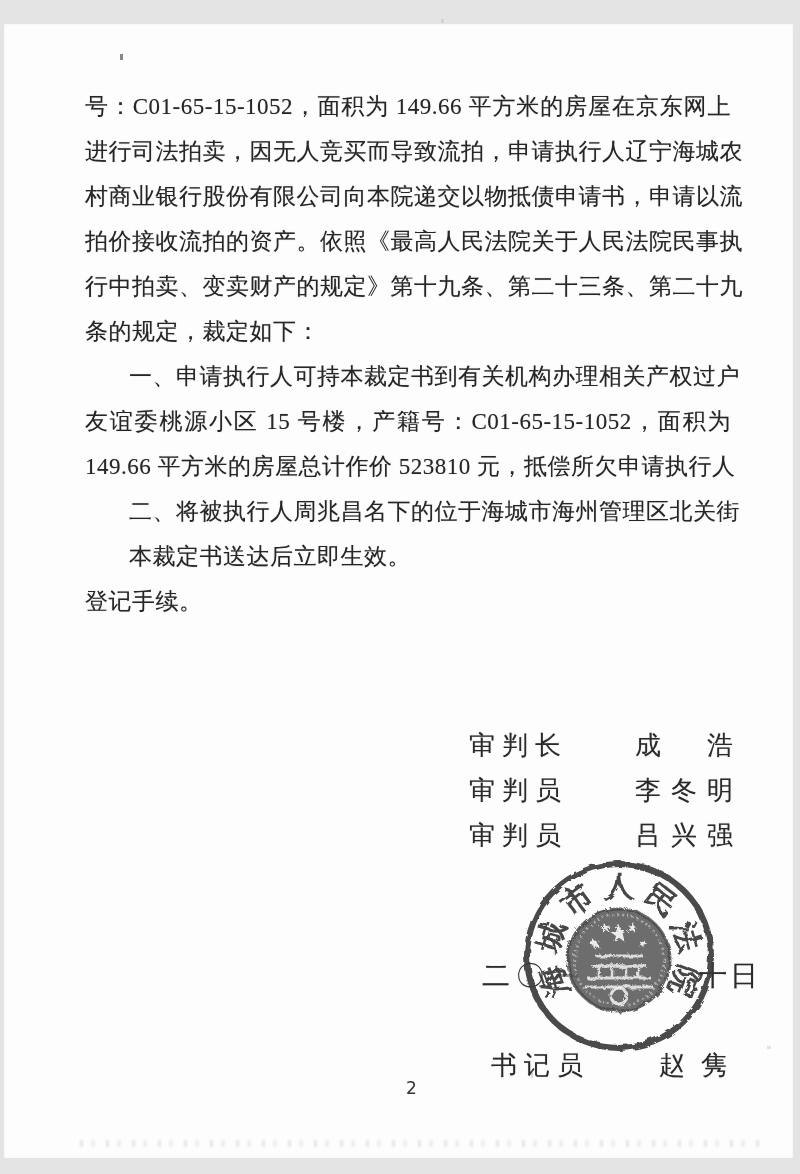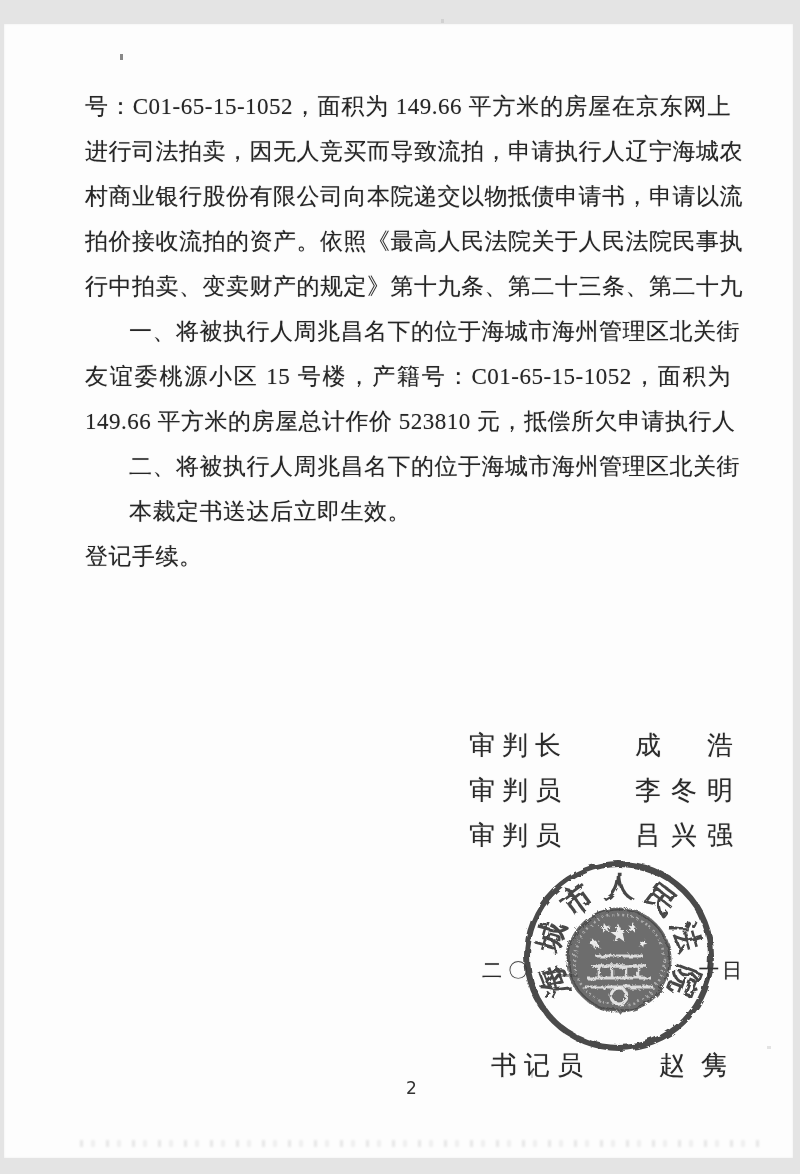--- a/index.html
+++ b/index.html
@@ -35,21 +35,21 @@
   .sig-row{
     display:flex;justify-content:flex-end;align-items:center;
     height:45px;font-size:26px;
     text-shadow:0 0 1px rgba(30,30,30,0.35);
     gap:21px;
   }
   .sig-role{letter-spacing:7px;}
   .sig-name{margin-left:46px;letter-spacing:10px;}
   
   .date-part{
-    position:absolute;font-size:20px;color:#2a2a2a;
+    position:absolute;font-size:28px;color:#2a2a2a;
     text-shadow:0 0 1px rgba(30,30,30,0.35);
   }
   #date-left{left:482px;top:957px;letter-spacing:6px;}
   #date-right{left:699px;top:957px;letter-spacing:3px;}
   .date-hidden-stroke{
     position:absolute;left:556px;top:974px;width:22px;height:3px;
     background:#4a4a4a;opacity:0.55;border-radius:2px;
   }
   .seal{position:absolute;left:519px;top:856px;width:200px;height:200px;}
   
@@ -81,21 +81,22 @@
 <div class="canvas">
 
   <div class="page-bg"></div>
 
   <div class="text-block">
     <div class="line">号：C01-65-15-1052，面积为 149.66 平方米的房屋在京东网上</div>
     <div class="line">进行司法拍卖，因无人竞买而导致流拍，申请执行人辽宁海城农</div>
     <div class="line">村商业银行股份有限公司向本院递交以物抵债申请书，申请以流</div>
     <div class="line">拍价接收流拍的资产。依照《最高人民法院关于人民法院民事执</div>
     <div class="line">行中拍卖、变卖财产的规定》第十九条、第二十三条、第二十九</div>
-    <div class="line indent">一、将被执行人周兆昌名下的位于海城市海州管理区北关街</div>
+    <div class="line end">条的规定，裁定如下：</div>
+    <div class="line indent">一、申请执行人可持本裁定书到有关机构办理相关产权过户</div>
     <div class="line">友谊委桃源小区 15 号楼，产籍号：C01-65-15-1052，面积为</div>
     <div class="line">149.66 平方米的房屋总计作价 523810 元，抵偿所欠申请执行人</div>
     <div class="line indent">二、将被执行人周兆昌名下的位于海城市海州管理区北关街</div>
     <div class="line indent end">本裁定书送达后立即生效。</div>
     <div class="line end">登记手续。</div>
   </div>
 
   <div class="sig-block">
     <div class="sig-row">
       <span class="sig-role">审判长</span>

